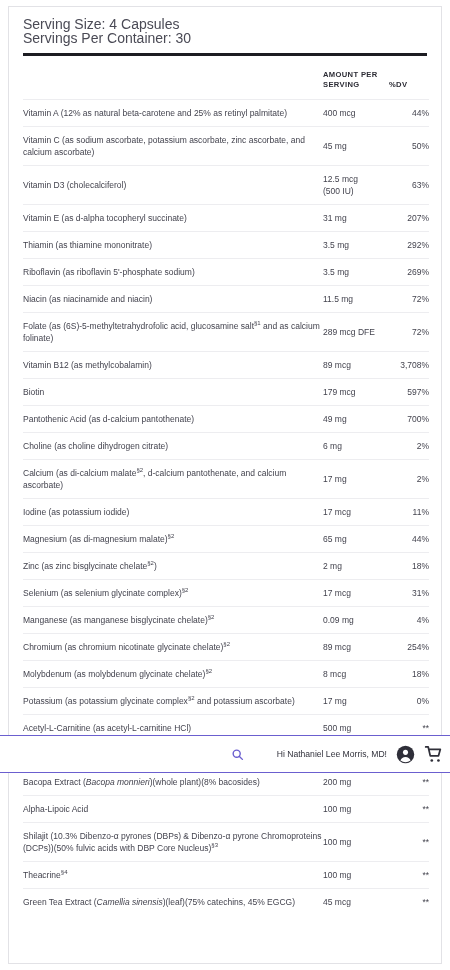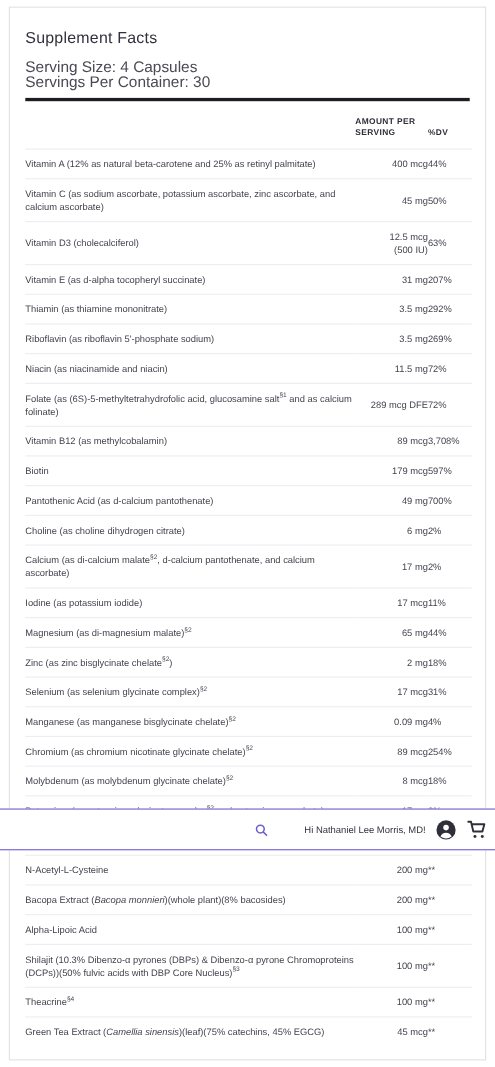--- a/index.html
+++ b/index.html
@@ -67,22 +67,22 @@
 
   table.sf td {
     font-size: 8.5px;
     color: #43434e;
     border-top: 1px solid #ededf0;
     padding: 7px 0;
     line-height: 12px;
     vertical-align: middle;
   }
   td.td-name { padding-right: 10px; }
-  td.td-amt  { text-align: right; padding-right: 8px; white-space: pre-line; color: #43434e; }
-  td.td-dv   { padding-right: 4px; }
+  td.td-amt  { text-align: left; padding-right: 8px; white-space: pre-line; color: #43434e; }
+  td.td-dv   { text-align: right; padding-right: 4px; }
 
   tr.first-row td { border-top: 1px solid #ededf0; }
 
   sup { font-size: 6px; vertical-align: super; line-height: 0; }
   i { font-style: italic; text-align: right; }
 
   
   .overlay {
     position: absolute;
     left: 0; top: 735px;
@@ -106,21 +106,20 @@
   .ov-icon { display: flex; align-items: center; justify-content: center; }
   .ov-icon svg { display: block; }
 </style>
 </head>
 <body>
 
 <div id="root">
 
   <div class="card">
 
-    <div class="title">Supplement Facts</div>
 
     <div class="serving-line first">Serving Size: 4 Capsules</div>
     <div class="serving-line">Servings Per Container: 30</div>
 
     <div class="thick-rule"></div>
 
     <table class="sf">
       <colgroup>
         <col class="c-name">
           <col class="c-amt">

